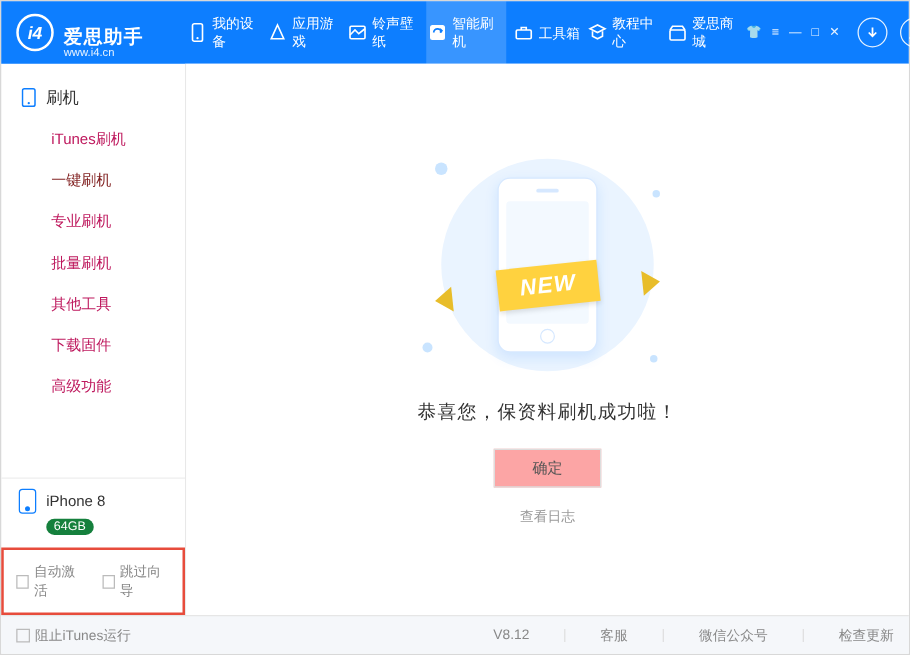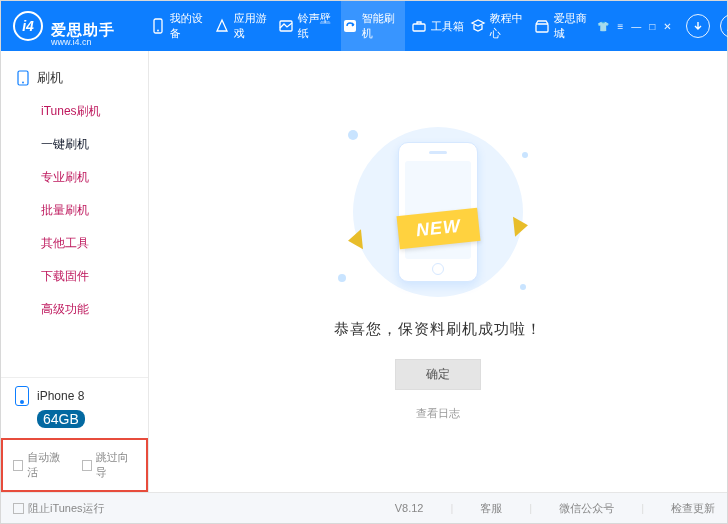--- a/index.html
+++ b/index.html
@@ -25,29 +25,29 @@
     .circ-btn { width: 24px; height: 24px; border: 1.5px solid rgba(255,255,255,0.9); border-radius: 50%; display: flex; align-items: center; justify-content: center; cursor: pointer; }
     
     
     .body { flex: 1; display: flex; min-height: 0; }
     
     
     .sidebar { width: 148px; border-right: 1px solid #e8e8e8; display: flex; flex-direction: column; }
     .side-scroll { flex: 1; overflow: auto; padding-top: 10px; }
     .side-section { padding: 8px 16px; display: flex; align-items: center; gap: 8px; color: #333; font-size: 13px; }
     .side-item { padding: 8px 0 8px 40px; color: #be185d; font-size: 12px; cursor: pointer; }
-    .side-item.active { color: #0f172a; }
+    .side-item.active { color: #7f1d1d; }
     .side-status { border-top: 1px solid #eee; padding: 8px 14px; display: flex; align-items: center; gap: 8px; color: #444; }
     .status-icon { width: 16px; height: 16px; border-radius: 50%; border: 2px solid #18c97a; position: relative; }
     .status-icon::after { content:""; position:absolute; left:3px; top:3px; width:6px; height:6px; border-radius:50%; background:#18c97a; }
     .device-box { border-top: 1px solid #eee; padding: 8px 14px 10px; }
     .device-row { display:flex; align-items:center; gap:8px; color:#333; font-size:12px; }
     .device-icon { width:14px; height:20px; border:1.5px solid #0d7eff; border-radius:3px; position:relative; }
     .device-icon::after { content:""; position:absolute; bottom:1px; left:50%; transform:translateX(-50%); width:4px; height:4px; border-radius:50%; background:#0d7eff; }
-    .badge { display:inline-block; background:#0369a1; color:#fff; font-size:14px; padding:1px 6px; border-radius:8px; margin-top:4px; margin-left:22px; }
+    .badge { display:inline-block; background:#15803d; color:#fff; font-size:10px; padding:1px 6px; border-radius:8px; margin-top:4px; margin-left:22px; }
     .side-opts { border: 2px solid #e74c3c; padding: 10px 10px; display:flex; gap:14px; color:#888; font-size:11px; }
     .chk { display:flex; align-items:center; gap:4px; cursor:pointer; }
     .chk-box { width:11px; height:11px; border:1px solid #bbb; }
     
     
     .main { flex: 1; display:flex; flex-direction:column; align-items:center; justify-content:center; position:relative; background:#fff; }
     .illus { width: 220px; height: 180px; position: relative; display:flex; align-items:center; justify-content:center; }
     .bg-circle { width:170px; height:170px; border-radius:50%; background:#eaf4ff; position:absolute; }
     .dot { position:absolute; border-radius:50%; }
     .dot1 { width:10px; height:10px; background:#c9e4ff; top:8px; left:20px; }
@@ -56,21 +56,21 @@
     .dot4 { width:6px; height:6px; background:#c9e4ff; bottom:12px; right:22px; }
     .phone { width:80px; height:140px; background:#fff; border-radius:10px; border:1px solid #d6e8ff; position:relative; z-index:2; box-shadow:0 4px 10px rgba(13,126,255,0.12); }
     .phone::before { content:""; position:absolute; top:8px; left:50%; transform:translateX(-50%); width:18px; height:3px; background:#d6e8ff; border-radius:2px; }
     .phone::after { content:""; position:absolute; bottom:6px; left:50%; transform:translateX(-50%); width:10px; height:10px; border-radius:50%; border:1.5px solid #d6e8ff; }
     .phone-screen { position:absolute; top:18px; bottom:22px; left:6px; right:6px; background:#f3f9ff; border-radius:3px; }
     .ribbon { position:absolute; z-index:3; background:#ffd23f; color:#fff; font-weight:900; font-style:italic; font-size:18px; letter-spacing:1px; padding:6px 18px; transform:rotate(-6deg); top:90px; box-shadow:0 2px 4px rgba(0,0,0,0.12); }
     .rib-tail { position:absolute; width:0; height:0; z-index:2; }
     .rib-l { left:20px; top:108px; border-top:10px solid transparent; border-bottom:10px solid transparent; border-right:14px solid #e8bd2a; transform:rotate(-6deg); }
     .rib-r { right:20px; top:94px; border-top:10px solid transparent; border-bottom:10px solid transparent; border-left:14px solid #e8bd2a; transform:rotate(-6deg); }
     .success-text { margin-top:18px; font-size:15px; color:#333; letter-spacing:1px; }
-    .ok-btn { margin-top:20px; padding:6px 30px; border:1px solid #ddd; background:#e5e5e5; color:#555; cursor:pointer; font-size:12px; }
+    .ok-btn { margin-top:20px; padding:6px 30px; border:1px solid #ddd; background:#fca5a5; color:#555; cursor:pointer; font-size:12px; }
     .log-link { margin-top:16px; color:#999; font-size:11px; cursor:pointer; }
     
     
     .footer { height:26px; background:#f5f7fa; border-top:1px solid #e6e6e6; display:flex; align-items:center; padding:15px 12px; color:#888; font-size:11px; justify-content:space-between; }
     .footer-left { display:flex; align-items:center; gap:5px; }
     .footer-right { display:flex; gap:27px; align-items:center; }
     .f-sep { color:#ddd; }
   </style>
 </head>
 <body>

